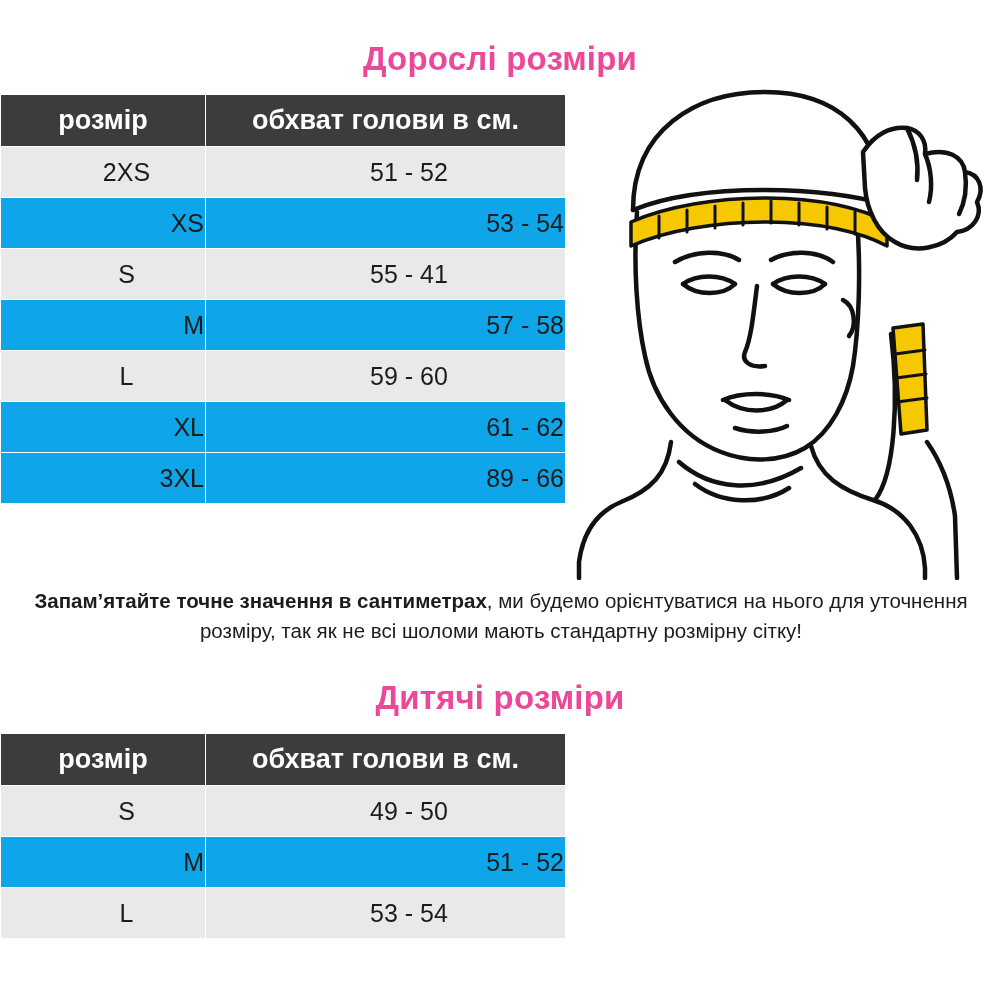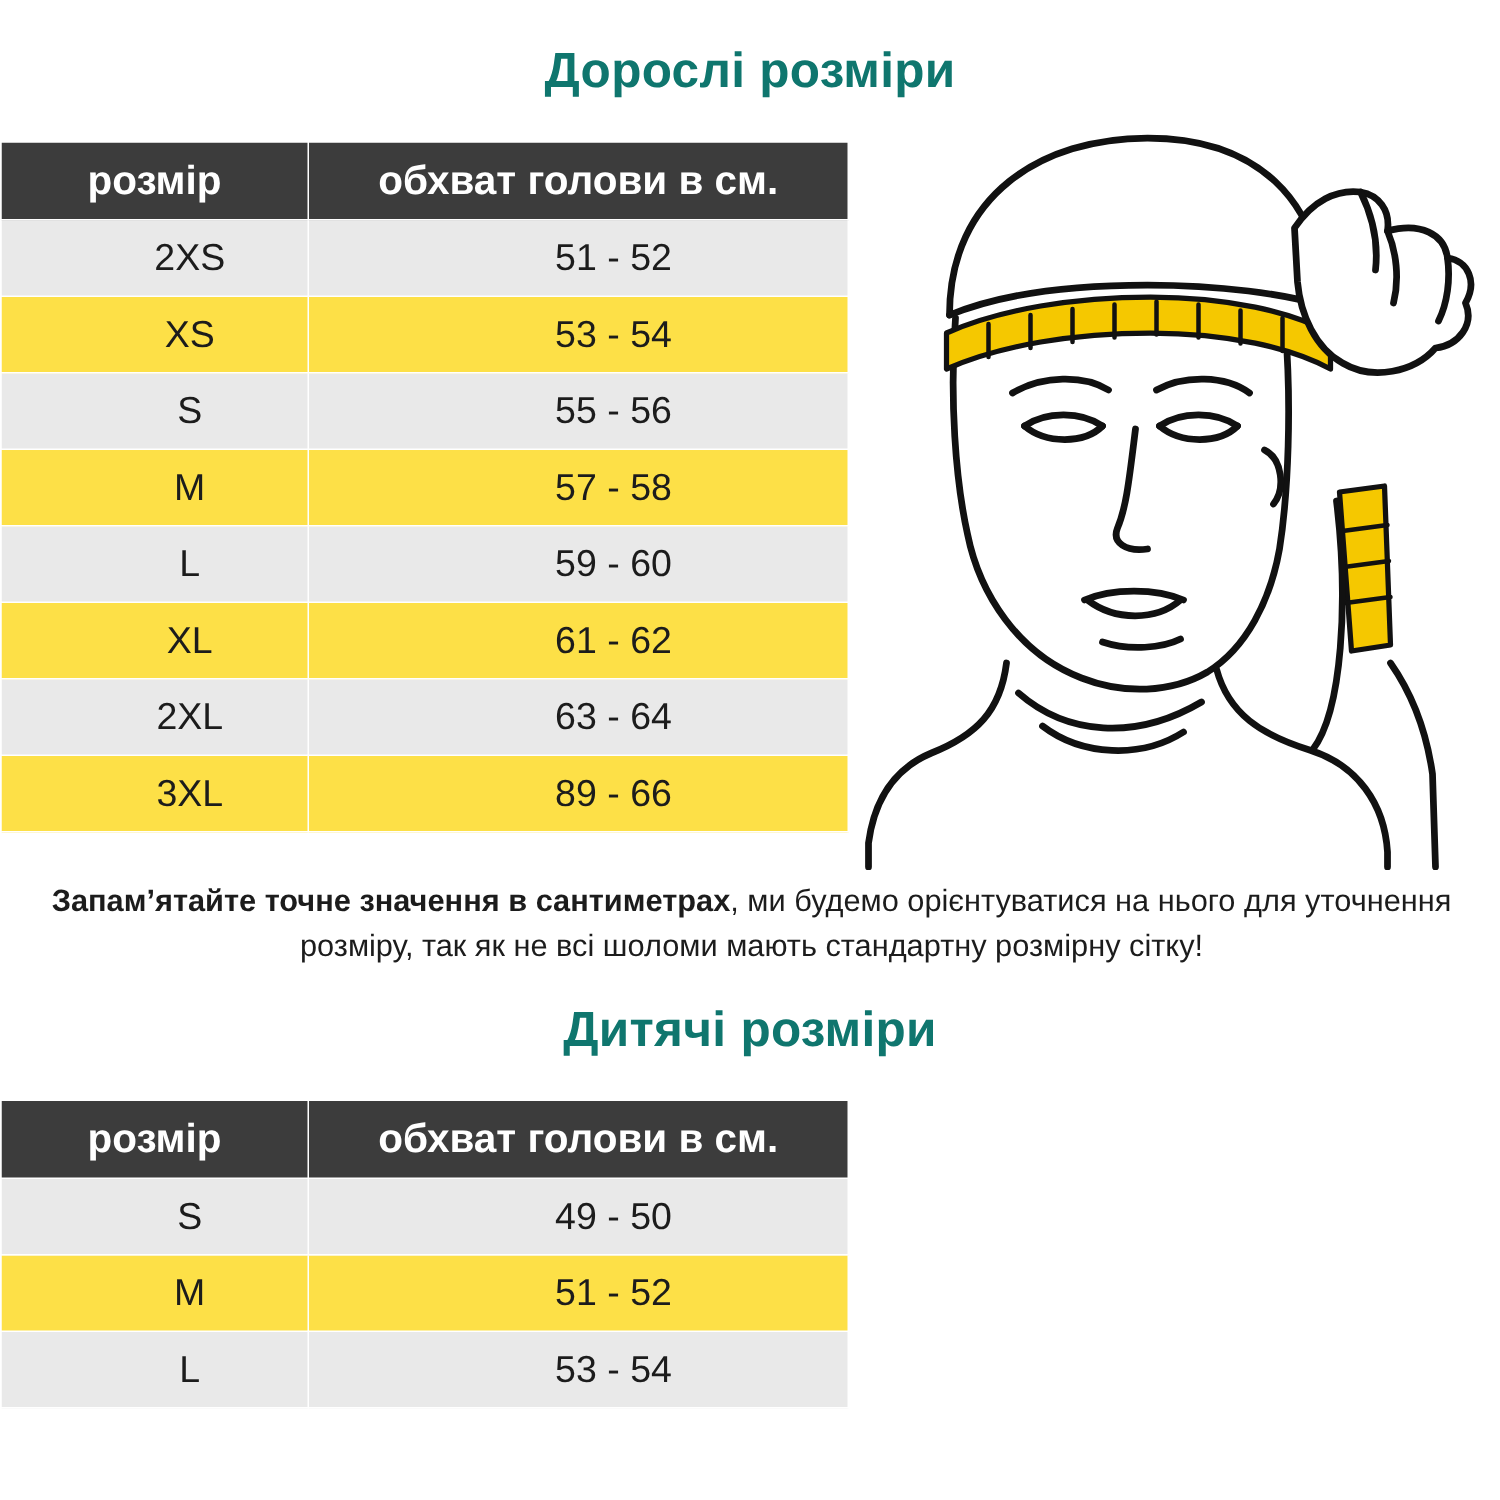--- a/index.html
+++ b/index.html
@@ -18,21 +18,22 @@
     width: 1000px;
     height: 1000px;
   }
 
   
   .section-title {
     text-align: center;
     font-size: 33px;
     font-weight: bold;
     letter-spacing: 0.2px;
-    color: #0f766e;
+    color: #ec4899;
+    margin-top: 12px;
   }
   #adult-title {
     position: absolute;
     left: 0;
     top: 28px;
     width: 1000px;
   }
   #kids-title {
     position: absolute;
     left: 0;
@@ -62,21 +63,22 @@
   }
   table.size-table tbody td {
     font-size: 25px;
     height: 51px;
     color: #1c1c1c;
     background: #e9e9e9;
     border: 1px solid #ffffff;
     padding-left: 48px;
   }
   table.size-table tbody tr.alt td {
-    background: #fde047;
+    background: #0ea5e9;
+    text-align: right;
   }
   .col-size { width: 205px; }
   .col-circ { width: 360px; }
 
   #adult-table {
     position: absolute;
     left: 0;
     top: 94px;
   }
   #kids-table {
@@ -130,37 +132,33 @@
       <tr>
         <td>2XS</td>
         <td>51 - 52</td>
       </tr>
       <tr class="alt">
         <td>XS</td>
         <td>53 - 54</td>
       </tr>
       <tr>
         <td>S</td>
-        <td>55 - 56</td>
+        <td>55 - 41</td>
       </tr>
       <tr class="alt">
         <td>M</td>
         <td>57 - 58</td>
       </tr>
       <tr>
         <td>L</td>
         <td>59 - 60</td>
       </tr>
       <tr class="alt">
         <td>XL</td>
         <td>61 - 62</td>
-      </tr>
-      <tr>
-        <td>2XL</td>
-        <td>63 - 64</td>
       </tr>
       <tr class="alt">
         <td>3XL</td>
         <td>89 - 66</td>
       </tr>
     </tbody>
   </table>
 
   <div id="illustration">
     <svg width="425" height="510" viewBox="0 0 425 510" fill="none" stroke="#111111" stroke-width="4.5" stroke-linecap="round" stroke-linejoin="round" xmlns="http://www.w3.org/2000/svg">

